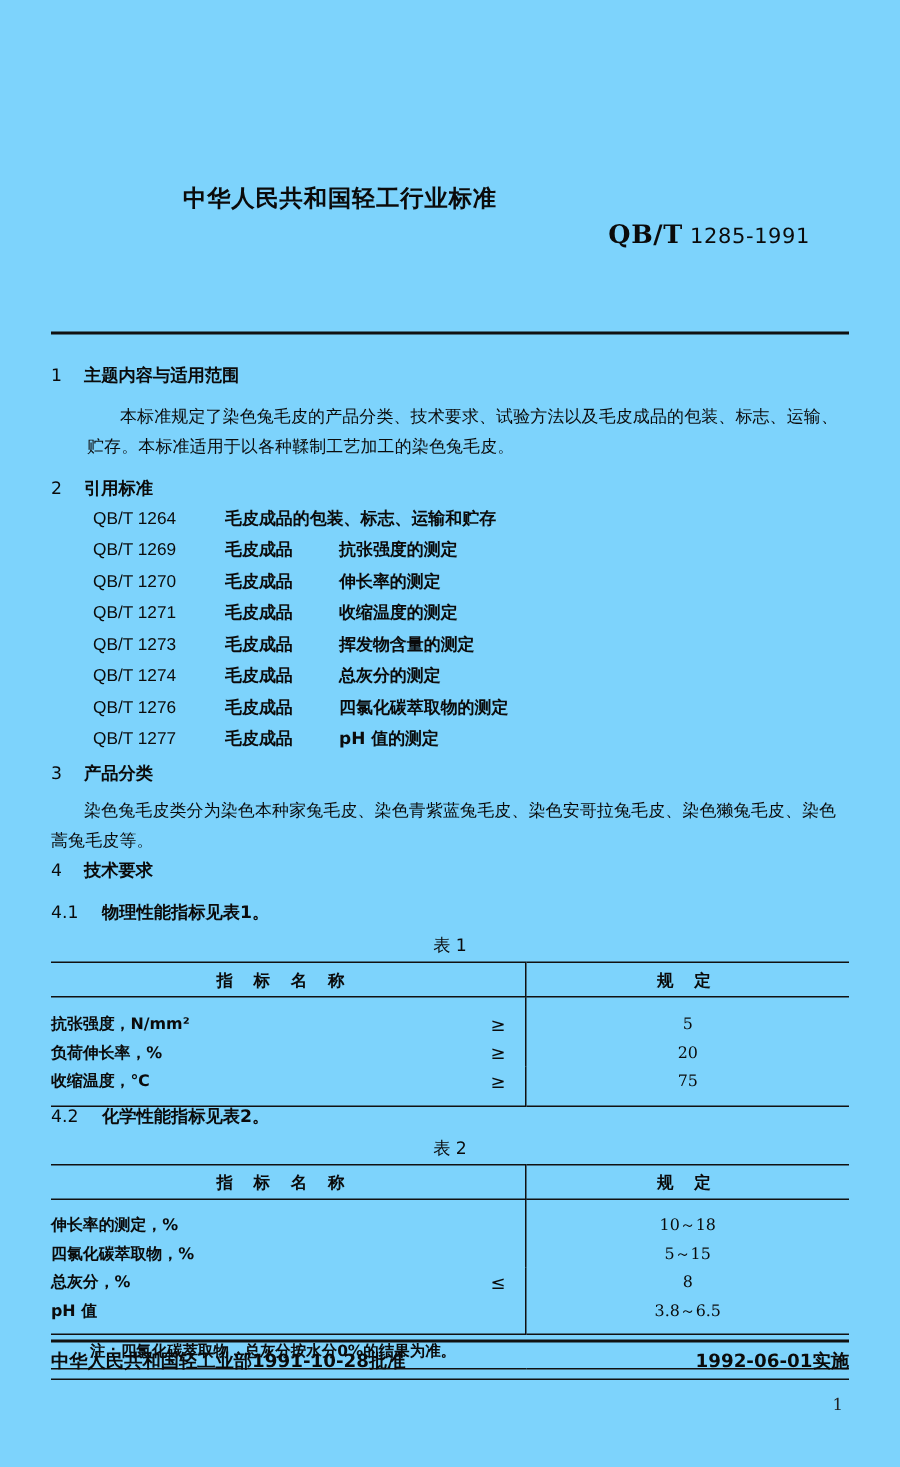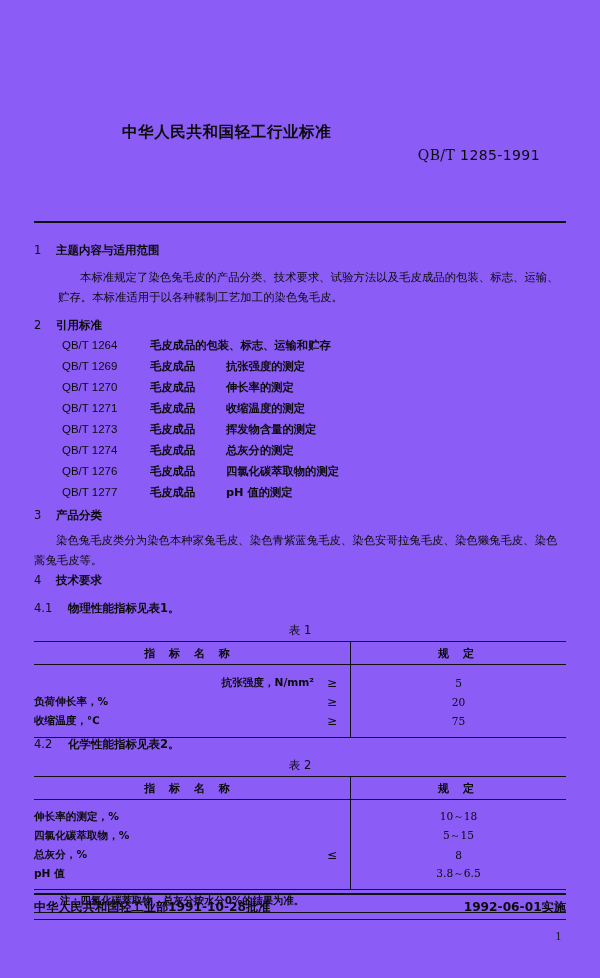--- a/index.html
+++ b/index.html
@@ -15,21 +15,21 @@
     position: relative;
     width: 600px;
     height: 978px;
     background: #fdfdfb;
     overflow: hidden;
   }
   .sheet {
     position: absolute;
     left: 0; top: 0;
     width: 600px; height: 978px;
-    background: #8b5cf6;
+    background: #7dd3fc;
   }
 
   
   .hdr-org {
     position: absolute;
     left: 122px;
     top: 122px;
     font-size: 15.5px;
     font-weight: bold;
     letter-spacing: 0.6px;
@@ -38,23 +38,23 @@
   .hdr-std-no {
     position: absolute;
     right: 60px;
     top: 147px;
     font-size: 14px;
     letter-spacing: 0.4px;
     color: #0b0b0b;
     white-space: nowrap;
   }
   .hdr-std-no .qb {
-    font-weight: normal;
+    font-weight: bold;
     font-family: "DejaVu Serif", "Liberation Serif", serif;
-    font-size: 14px;
+    font-size: 17px;
   }
   .hdr-title {
     position: absolute;
     left: 0;
     top: 173px;
     width: 460px;
     text-align: center;
     font-size: 16px;
     font-weight: bold;
     letter-spacing: 7px;
@@ -300,21 +300,21 @@
 
     <div class="tbl-caption" style="top:623px;">表 1</div>
 
     <table class="tbl" style="top:641px;">
       <tbody>
           <tr class="rule-heavy-top">
         <td class="t-hdr-cell left" colspan="2">指 标 名 称</td>
         <td class="t-hdr-cell" style="width:215px;">规      定</td>
       </tr>
       <tr>
-        <td class="t-body-cell-name" style="padding-top:8px;text-align:right;">抗张强度，N/mm²</td>
+        <td class="t-body-cell-name" style="padding-top:8px;">抗张强度，N/mm²</td>
         <td class="t-body-cell-op" style="padding-top:8px;">≥</td>
         <td class="t-body-cell-val" style="padding-top:8px;">5</td>
       </tr>
       <tr>
         <td class="t-body-cell-name">负荷伸长率，%</td>
         <td class="t-body-cell-op">≥</td>
         <td class="t-body-cell-val">20</td>
       </tr>
       <tr>
         <td class="t-body-cell-name" style="padding-bottom:7px;">收缩温度，℃</td>

